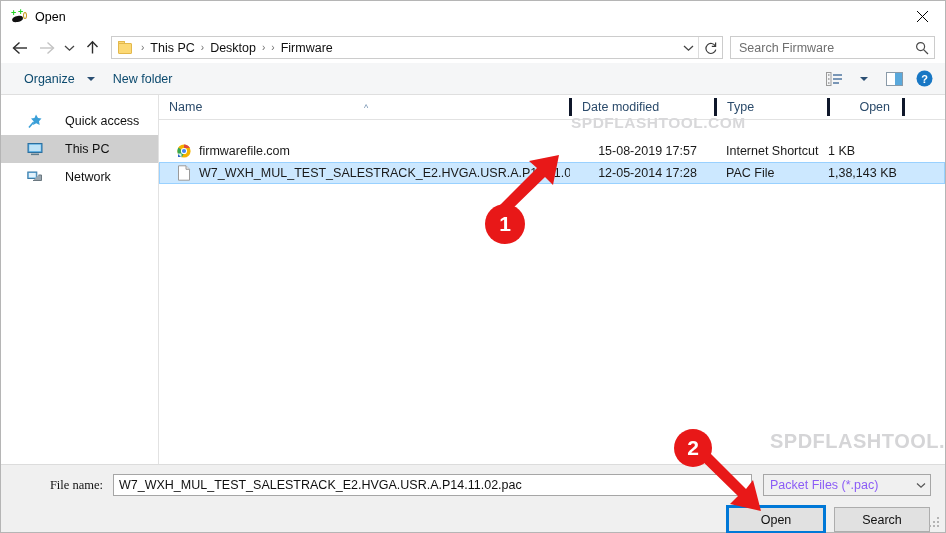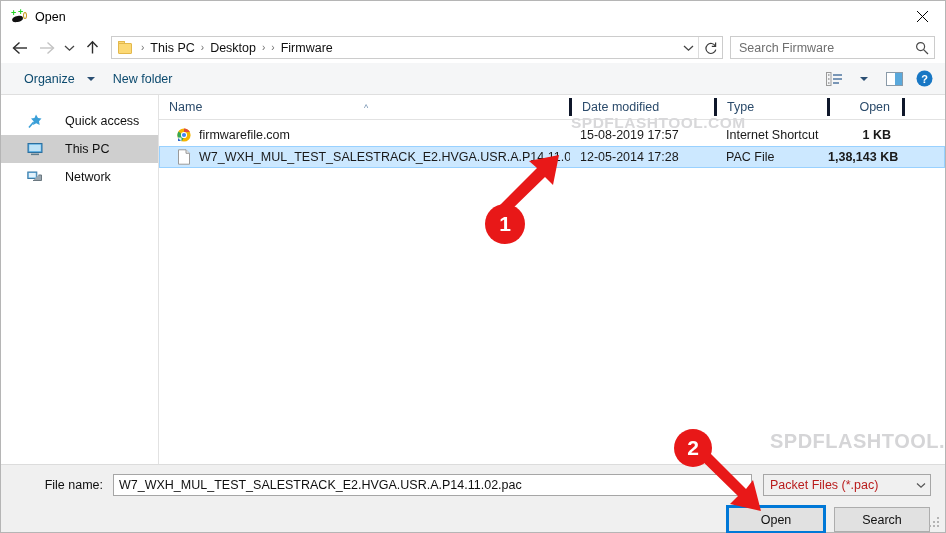--- a/index.html
+++ b/index.html
@@ -299,21 +299,21 @@
     left: 50%;
     font-size: 9px;
     color: #6f8eae;
   }
   .c-name { width: 410px; }
   .c-date { width: 145px; }
   .c-type { width: 113px; }
   .c-size { width: 75px; text-align: right; padding-right: 12px; padding-left: 0; }
   .c-end  { flex: 1; }
 
-  .rows { padding-top: 4px; }
+  .rows { padding-top: 4px; margin-top: 16px; }
   .row {
     height: 22px;
     display: flex;
     align-items: center;
     box-sizing: border-box;
     border: 1px solid transparent;
     cursor: default;
   }
   .row.selected {
     background: #cce8ff;
@@ -326,23 +326,23 @@
     white-space: nowrap;
     overflow: hidden;
   }
   .cell.name {
     width: 410px;
     display: flex;
     align-items: center;
     gap: 7px;
     padding-left: 16px;
   }
-  .cell.date { width: 145px; padding-left: 10px; }
+  .cell.date { width: 145px; padding-left: 10px; text-align: center; }
   .cell.type { width: 113px; padding-left: 11px; }
-  .cell.size { width: 75px; text-align: right; padding-right: 12px; font-weight: bold; }
+  .cell.size { width: 75px; text-align: left; padding-right: 12px; }
   .file-ico {
     width: 16px; height: 16px;
     flex: none;
     display: flex;
     align-items: center;
     justify-content: center;
   }
 
   
   .footer {
@@ -357,20 +357,21 @@
     display: flex;
     align-items: center;
     padding-top: 9px;
   }
   .fn-label {
     font-size: 12.5px;
     color: #101010;
     width: 88px;
     text-align: right;
     padding-right: 10px;
+    font-family: Liberation Serif, serif;
   }
   .fn-input {
     flex: 1;
     height: 22px;
     background: #ffffff;
     border: 1px solid #a6a6a6;
     box-sizing: border-box;
     display: flex;
     align-items: center;
     font-size: 12.5px;
@@ -382,21 +383,21 @@
   .fn-select {
     width: 168px;
     height: 22px;
     margin-left: 11px;
     background: #f0f0f0;
     border: 1px solid #a6a6a6;
     box-sizing: border-box;
     display: flex;
     align-items: center;
     font-size: 12.5px;
-    color: #b91c1c;
+    color: #8b5cf6;
     padding-left: 6px;
   }
   .fn-select .sel-text { flex: 1; white-space: nowrap; overflow: hidden; }
   .fn-select .sel-arrow {
     width: 18px;
     display: flex;
     align-items: center;
     justify-content: center;
   }
   .btn-row {

